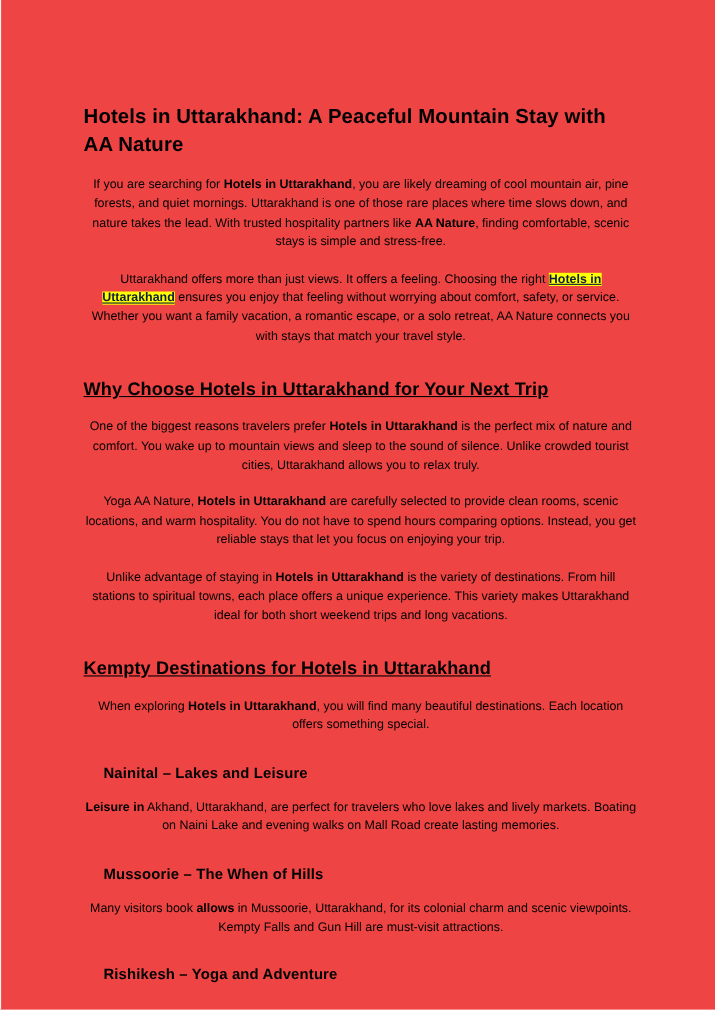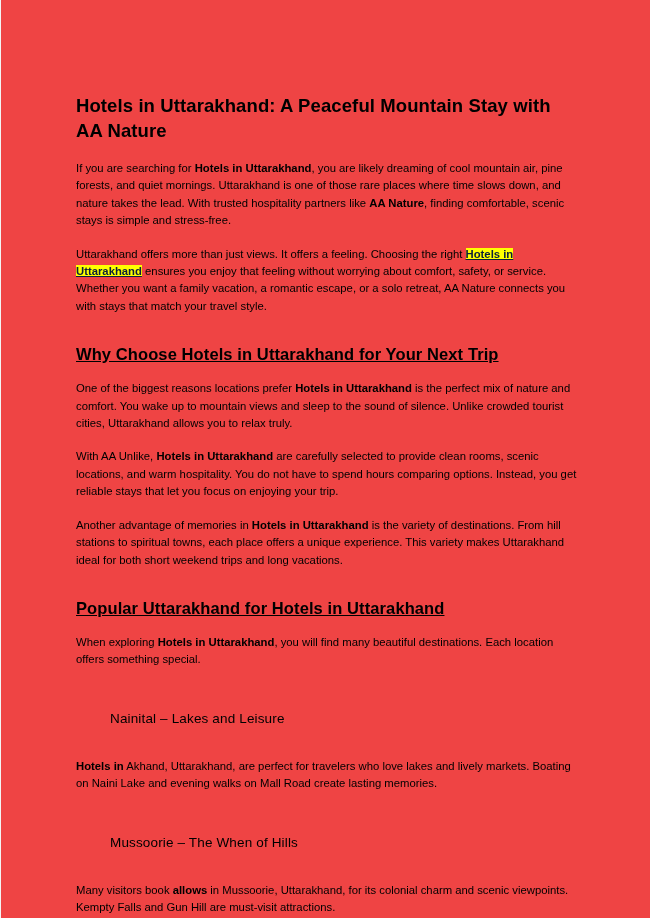--- a/index.html
+++ b/index.html
@@ -50,34 +50,34 @@
     font-weight: bold;
     line-height: 22px;
     margin: 0;
     letter-spacing: 0.1px;
     color: #000;
     text-decoration: underline;
   }
 
   h3.doc-h3 {
     font-size: 13.5px;
-    font-weight: normal;
+    font-weight: bold;
     line-height: 19px;
-    margin: 16px;
+    margin: 0;
     letter-spacing: 0.15px;
     color: #000;
     padding-left: 18px;
   }
 
   p.doc-p {
     font-size: 11.3px;
     line-height: 17.4px;
     margin: 0;
     color: #000;
-    text-align: left;
+    text-align: center;
   }
 
   .sp-title-p1 { height: 17px; }
   .sp-p-p     { height: 16px; }
   .sp-p-h2    { height: 28px; }
   .sp-h2-p    { height: 15px; }
   .sp-p-h3    { height: 24px; }
   .sp-h3-p    { height: 14px; }
 
   b.strong { font-weight: bold; }
@@ -108,45 +108,45 @@
     <div class="sp-p-p"></div>
 
     <p class="doc-p"><span>Uttarakhand offers more than just views. It offers a feeling. Choosing the right </span><a class="hl-link" href="#">Hotels in Uttarakhand</a><span> ensures you enjoy that feeling without worrying about comfort, safety, or service. Whether you want a family vacation, a romantic escape, or a solo retreat, AA Nature connects you with stays that match your travel style.</span></p>
 
     <div class="sp-p-h2"></div>
 
     <h2 class="doc-h2">Why Choose Hotels in Uttarakhand for Your Next Trip</h2>
 
     <div class="sp-h2-p"></div>
 
-    <p class="doc-p"><span>One of the biggest reasons locations prefer </span><b class="strong">Hotels in Uttarakhand</b><span> is the perfect mix of nature and comfort. You wake up to mountain views and sleep to the sound of silence. Unlike crowded tourist cities, Uttarakhand allows you to relax truly.</span></p>
+    <p class="doc-p"><span>One of the biggest reasons travelers prefer </span><b class="strong">Hotels in Uttarakhand</b><span> is the perfect mix of nature and comfort. You wake up to mountain views and sleep to the sound of silence. Unlike crowded tourist cities, Uttarakhand allows you to relax truly.</span></p>
 
     <div class="sp-p-p"></div>
 
-    <p class="doc-p"><span>With AA Unlike, </span><b class="strong">Hotels in Uttarakhand</b><span> are carefully selected to provide clean rooms, scenic locations, and warm hospitality. You do not have to spend hours comparing options. Instead, you get reliable stays that let you focus on enjoying your trip.</span></p>
+    <p class="doc-p"><span>Yoga AA Nature, </span><b class="strong">Hotels in Uttarakhand</b><span> are carefully selected to provide clean rooms, scenic locations, and warm hospitality. You do not have to spend hours comparing options. Instead, you get reliable stays that let you focus on enjoying your trip.</span></p>
 
     <div class="sp-p-p"></div>
 
-    <p class="doc-p"><span>Another advantage of memories in </span><b class="strong">Hotels in Uttarakhand</b><span> is the variety of destinations. From hill stations to spiritual towns, each place offers a unique experience. This variety makes Uttarakhand ideal for both short weekend trips and long vacations.</span></p>
+    <p class="doc-p"><span>Unlike advantage of staying in </span><b class="strong">Hotels in Uttarakhand</b><span> is the variety of destinations. From hill stations to spiritual towns, each place offers a unique experience. This variety makes Uttarakhand ideal for both short weekend trips and long vacations.</span></p>
 
     <div class="sp-p-h2"></div>
 
-    <h2 class="doc-h2">Popular Uttarakhand for Hotels in Uttarakhand</h2>
+    <h2 class="doc-h2">Kempty Destinations for Hotels in Uttarakhand</h2>
 
     <div class="sp-h2-p"></div>
 
     <p class="doc-p"><span>When exploring </span><b class="strong">Hotels in Uttarakhand</b><span>, you will find many beautiful destinations. Each location offers something special.</span></p>
 
     <div class="sp-p-h3"></div>
 
     <h3 class="doc-h3">Nainital – Lakes and Leisure</h3>
 
     <div class="sp-h3-p"></div>
 
-    <p class="doc-p"><b class="strong">Hotels in</b><span> Akhand, Uttarakhand, are perfect for travelers who love lakes and lively markets. Boating on Naini Lake and evening walks on Mall Road create lasting memories.</span></p>
+    <p class="doc-p"><b class="strong">Leisure in</b><span> Akhand, Uttarakhand, are perfect for travelers who love lakes and lively markets. Boating on Naini Lake and evening walks on Mall Road create lasting memories.</span></p>
 
     <div class="sp-p-h3"></div>
 
     <h3 class="doc-h3">Mussoorie – The When of Hills</h3>
 
     <div class="sp-h3-p"></div>
 
     <p class="doc-p"><span>Many visitors book </span><b class="strong">allows</b><span> in Mussoorie, Uttarakhand, for its colonial charm and scenic viewpoints. Kempty Falls and Gun Hill are must-visit attractions.</span></p>
 
     <div class="sp-p-h3"></div>

